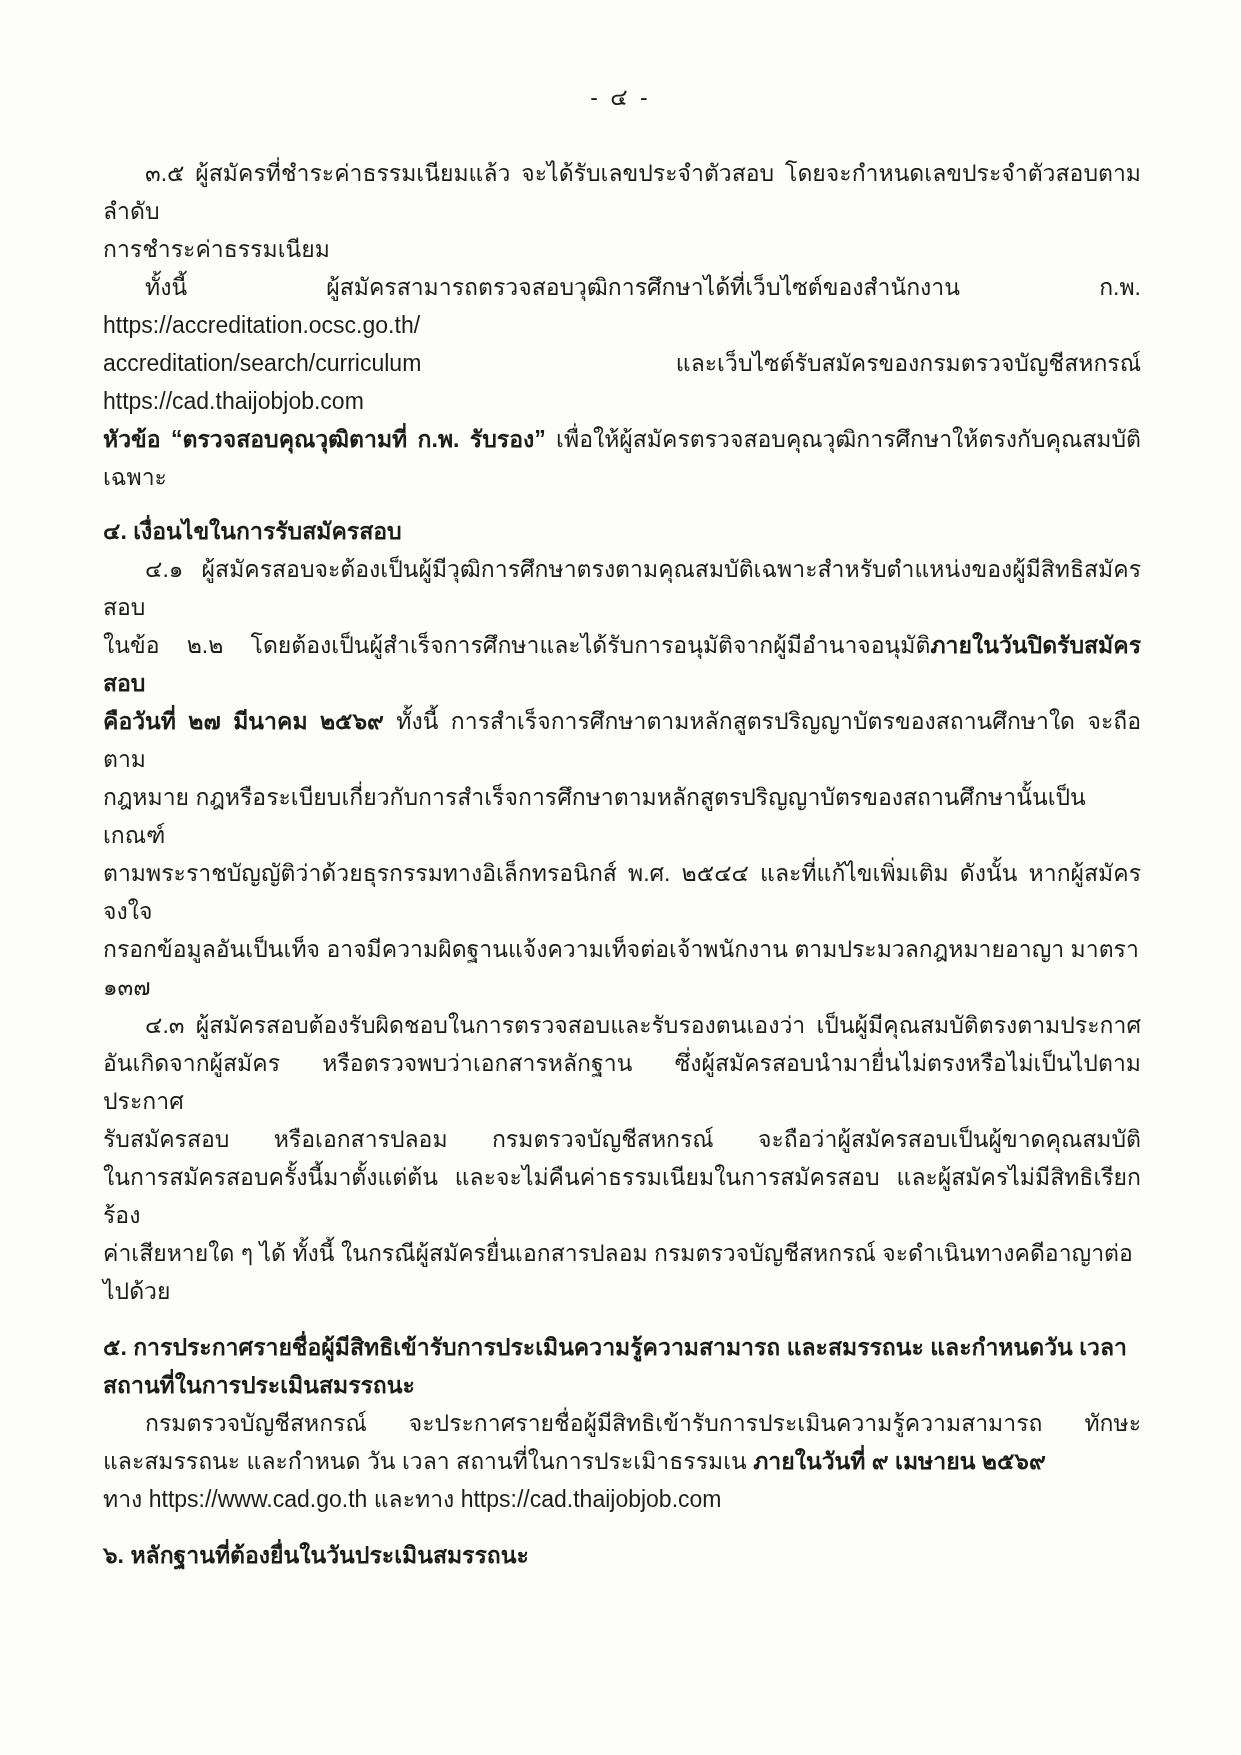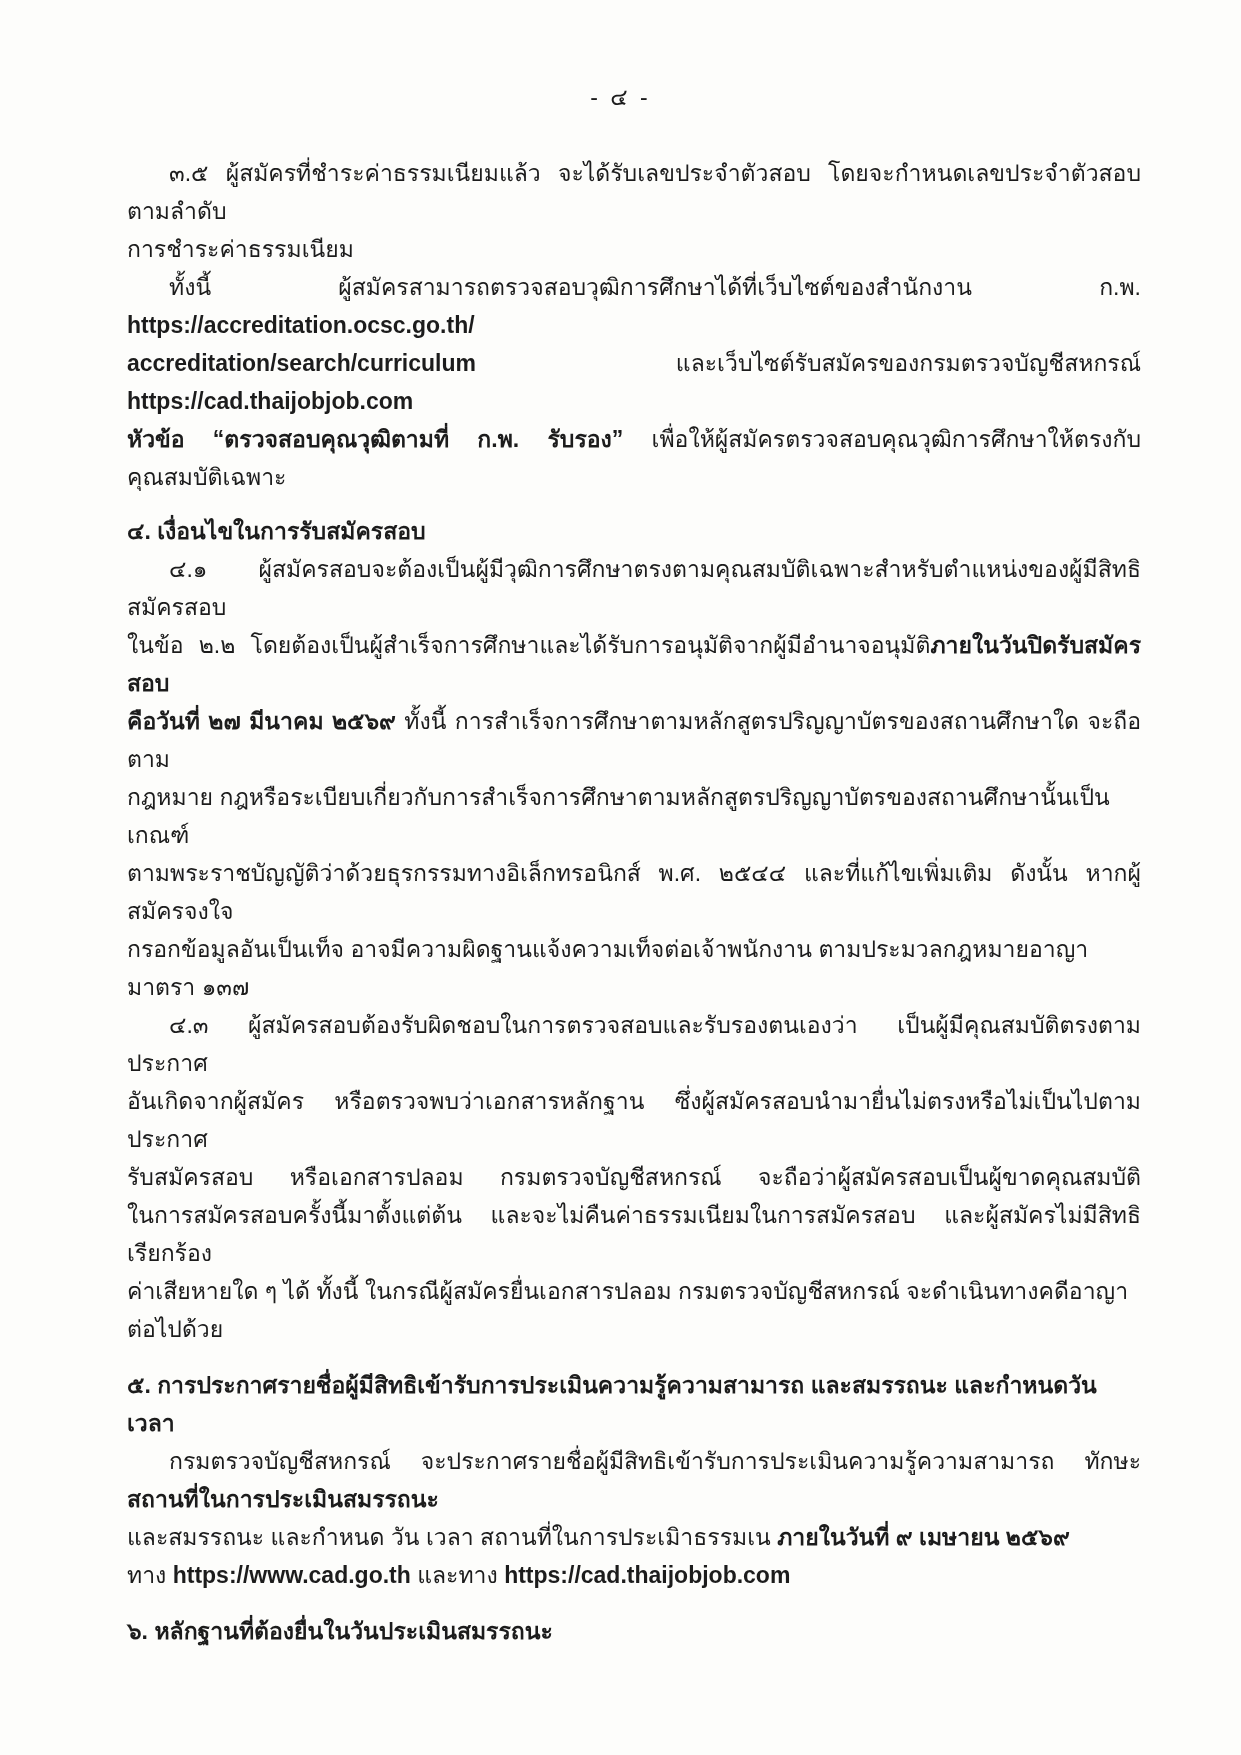--- a/index.html
+++ b/index.html
@@ -26,28 +26,27 @@
   .doc-body {
     margin-top: 42px;
     padding: 0 100px 0 103px; 
   }
 
   .line {
     font-size: 23px;
     line-height: 38px;
     min-height: 38px;
     text-align: left;
-    margin-left: 24px;
   }
   .line.ind   { text-indent: 42px; }              
   .line.j     { text-align: justify; text-align-last: justify; }
 
   .r-b  { font-weight: 700; }
   .r-bu { font-weight: 700; text-decoration-thickness: 2px; text-underline-offset: 5px; }
-  .r-l  { font-weight: 700; font-family: "Liberation Sans", sans-serif; } 
+  .r-l  { font-weight: 400; font-family: "Liberation Sans", sans-serif; } 
 </style>
 </head>
 <body>
 
 <div class="sheet">
   <div class="page-number">- ๔ -</div>
   <div class="doc-body" id="doc-body">
       <div class="line ind j"><span>๓.๕ ผู้สมัครที่ชำระค่าธรรมเนียมแล้ว จะได้รับเลขประจำตัวสอบ โดยจะกำหนดเลขประจำตัวสอบตามลำดับ</span></div>
       <div class="line"><span>การชำระค่าธรรมเนียม</span></div>
       <div class="line ind j"><span>ทั้งนี้ ผู้สมัครสามารถตรวจสอบวุฒิการศึกษาได้ที่เว็บไซต์ของสำนักงาน ก.พ. </span><span class="r-l">https://accreditation.ocsc.go.th/</span></div>
@@ -59,19 +58,19 @@
       <div class="line j"><span class="r-b">คือวันที่ ๒๗ มีนาคม ๒๕๖๙</span><span> ทั้งนี้ การสำเร็จการศึกษาตามหลักสูตรปริญญาบัตรของสถานศึกษาใด จะถือตาม</span></div>
       <div class="line"><span>กฎหมาย กฎหรือระเบียบเกี่ยวกับการสำเร็จการศึกษาตามหลักสูตรปริญญาบัตรของสถานศึกษานั้นเป็นเกณฑ์</span></div>
       <div class="line j"><span>ตามพระราชบัญญัติว่าด้วยธุรกรรมทางอิเล็กทรอนิกส์ พ.ศ. ๒๕๔๔ และที่แก้ไขเพิ่มเติม ดังนั้น หากผู้สมัครจงใจ</span></div>
       <div class="line"><span>กรอกข้อมูลอันเป็นเท็จ อาจมีความผิดฐานแจ้งความเท็จต่อเจ้าพนักงาน ตามประมวลกฎหมายอาญา มาตรา ๑๓๗</span></div>
       <div class="line ind j"><span>๔.๓ ผู้สมัครสอบต้องรับผิดชอบในการตรวจสอบและรับรองตนเองว่า เป็นผู้มีคุณสมบัติตรงตามประกาศ</span></div>
       <div class="line j"><span>อันเกิดจากผู้สมัคร หรือตรวจพบว่าเอกสารหลักฐาน ซึ่งผู้สมัครสอบนำมายื่นไม่ตรงหรือไม่เป็นไปตามประกาศ</span></div>
       <div class="line j"><span>รับสมัครสอบ หรือเอกสารปลอม กรมตรวจบัญชีสหกรณ์ จะถือว่าผู้สมัครสอบเป็นผู้ขาดคุณสมบัติ</span></div>
       <div class="line j"><span>ในการสมัครสอบครั้งนี้มาตั้งแต่ต้น และจะไม่คืนค่าธรรมเนียมในการสมัครสอบ และผู้สมัครไม่มีสิทธิเรียกร้อง</span></div>
       <div class="line"><span>ค่าเสียหายใด ๆ ได้ ทั้งนี้ ในกรณีผู้สมัครยื่นเอกสารปลอม กรมตรวจบัญชีสหกรณ์ จะดำเนินทางคดีอาญาต่อไปด้วย</span></div>
       <div class="line" style="margin-top: 18px;"><span class="r-b">๕. </span><span class="r-bu">การประกาศรายชื่อผู้มีสิทธิเข้ารับการประเมินความรู้ความสามารถ และสมรรถนะ และกำหนดวัน เวลา</span></div>
+      <div class="line"><span class="r-bu">สถานที่ในการประเมินสมรรถนะ</span></div>
       <div class="line ind j"><span>กรมตรวจบัญชีสหกรณ์ จะประกาศรายชื่อผู้มีสิทธิเข้ารับการประเมินความรู้ความสามารถ ทักษะ</span></div>
-      <div class="line"><span class="r-bu">สถานที่ในการประเมินสมรรถนะ</span></div>
       <div class="line"><span>และสมรรถนะ และกำหนด วัน เวลา สถานที่ในการประเมิาธรรมเน </span><span class="r-b">ภายในวันที่ ๙ เมษายน ๒๕๖๙</span></div>
       <div class="line"><span>ทาง </span><span class="r-l">https://www.cad.go.th</span><span> และทาง </span><span class="r-l">https://cad.thaijobjob.com</span></div>
       <div class="line" style="margin-top: 18px;"><span class="r-b">๖. </span><span class="r-bu">หลักฐานที่ต้องยื่นในวันประเมินสมรรถนะ</span></div>
     </div>
 </div>
 
 </body></html>

